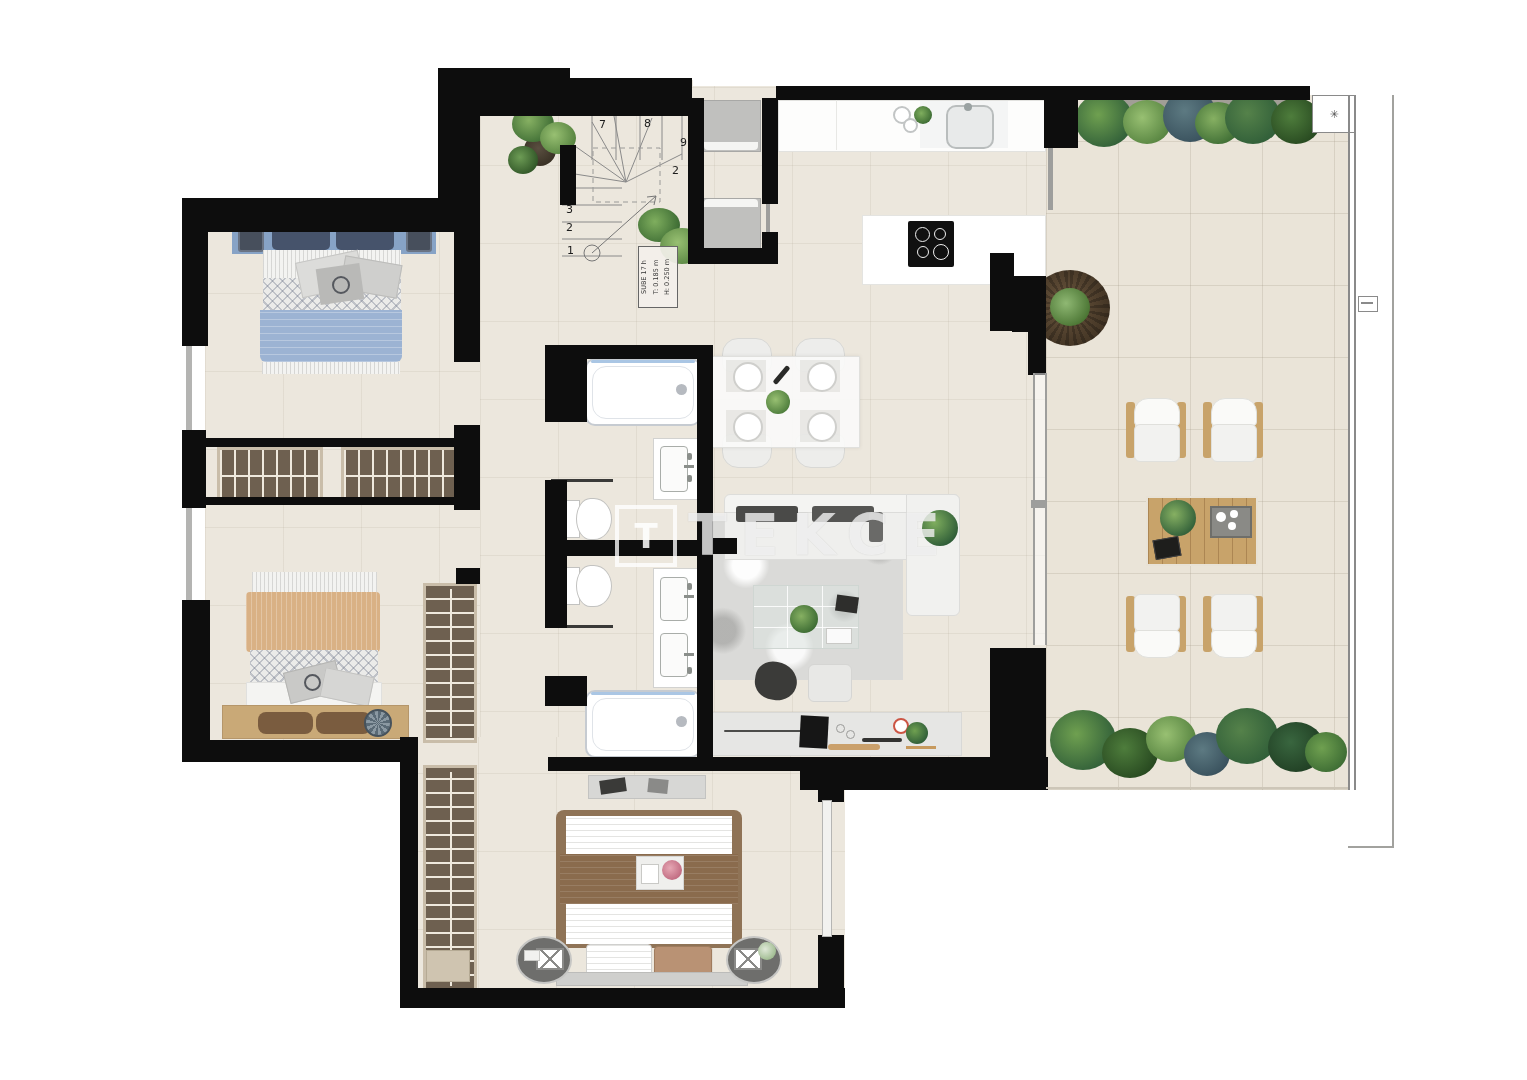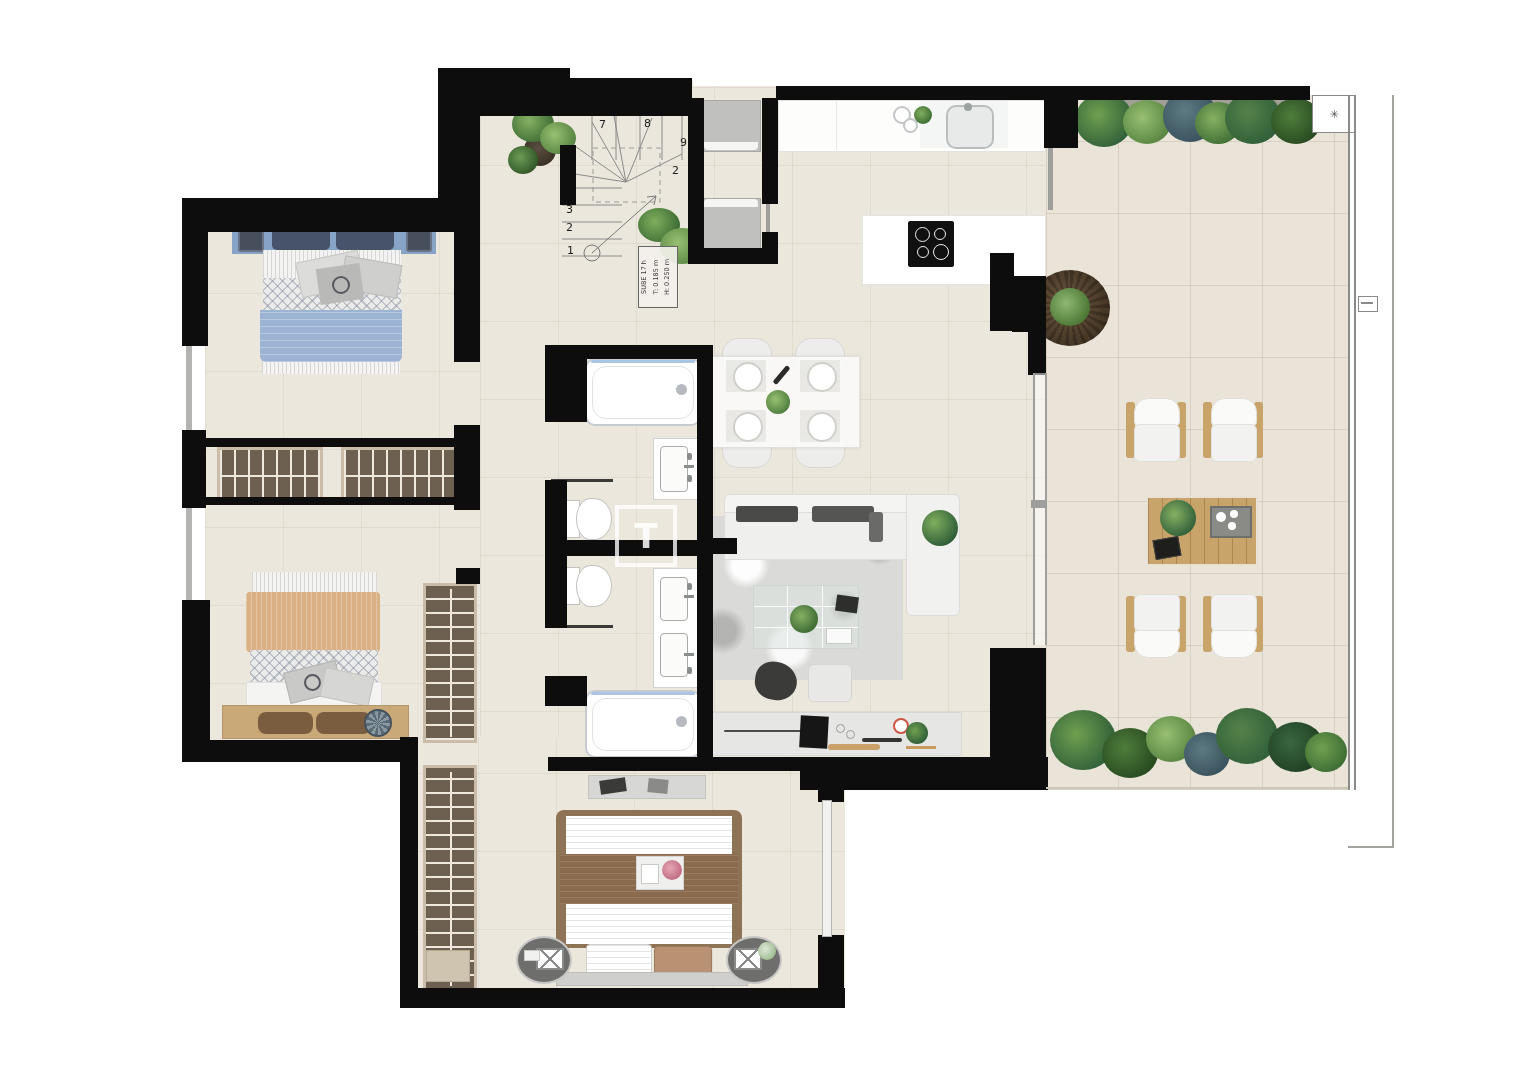--- a/index.html
+++ b/index.html
@@ -362,14 +362,15 @@
 
   <div class="a" style="left:1348px;top:95px;width:2px;height:695px;background:#8a8a8a;"></div>
   <div class="a" style="left:1354px;top:95px;width:2px;height:695px;background:#8a8a8a;"></div>
   <div class="a" style="left:1392px;top:95px;width:2px;height:753px;background:#a2a29e;"></div>
   <div class="a" style="left:1348px;top:846px;width:46px;height:2px;background:#a2a29e;"></div>
   <div class="a" style="left:1046px;top:787px;width:302px;height:2px;background:#cdc6b8;"></div>
   <div class="a" style="left:1358px;top:296px;width:18px;height:14px;background:#fff;border:1px solid #8a8a8a;"></div>
   <div class="a" style="left:1361px;top:302px;width:12px;height:2px;background:#8a8a8a;"></div>
 
   <div class="wm-box" style="left:615px;top:505px;width:54px;height:54px;">T</div>
+  <div class="wm-text" style="left:688px;top:502px;">TEKCE</div>
 
 </div>
 
 </body></html>

